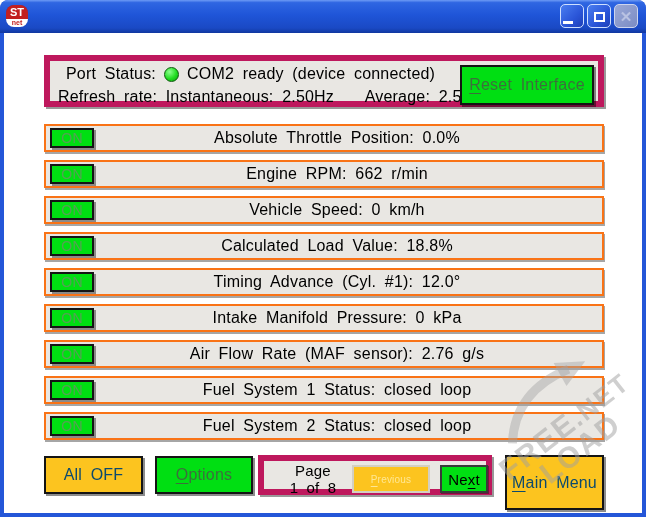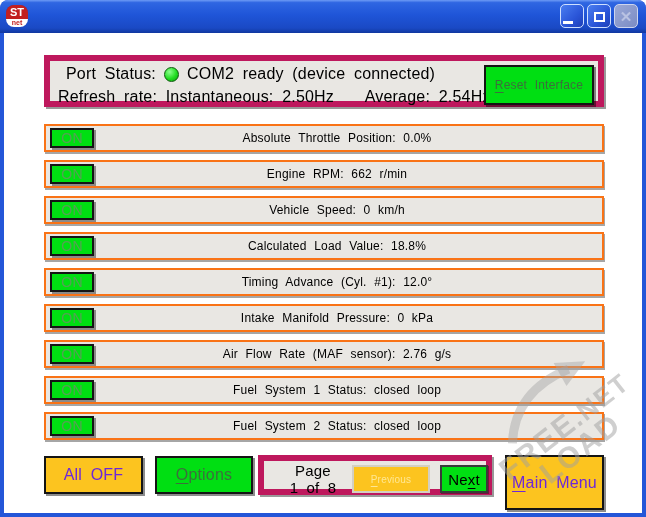--- a/index.html
+++ b/index.html
@@ -42,31 +42,31 @@
   .status-panel { left:40px; top:22px; width:560px; height:52px; }
   .sp-line1 { position:absolute; left:16px; top:4px; display:flex; align-items:center; gap:8px; }
   .sp-line2 { position:absolute; left:8px; top:27px; white-space:nowrap; }
   .sp-avg { margin-left:22px; }
   .led { width:15px; height:15px; border-radius:50%; border:1px solid #0a5a0a;
     background:radial-gradient(circle at 35% 30%, #8dff8d, #21dd21 55%, #0c9c0c); }
 
   .btn { display:flex; align-items:center; justify-content:center;
     border:2px solid #141414; box-shadow:2px 2px 0 rgba(0,0,0,.45); cursor:default; }
   .green { background:#00df12; color:#3c6f3c; }
-  .gold  { background:#fcc41f; color:#6d28d9; }
-
-  .reset-btn { position:absolute; right:4px; top:4px; width:110px; height:40px; font-size:12px; }
+  .gold  { background:#fcc41f; color:#0c4a6e; }
+
+  .reset-btn { position:absolute; right:4px; top:4px; width:134px; height:40px; font-size:16px; }
 
   
   .row { position:absolute; left:40px; width:560px; height:28px;
     background:#e9e7e3; border:2px solid #f97316; box-shadow:1px 2px 0 rgba(0,0,0,.35); }
   .on-btn { position:absolute; left:4px; top:2px; width:44px; height:20px;
     font-size:14px; color:#55a055; box-shadow:2px 2px 0 rgba(0,0,0,.4); }
   .row-label { position:absolute; inset:0; display:flex; align-items:center;
-    justify-content:center; font-size:12px;margin-left:26px; }
+    justify-content:center; font-size:16px;margin-left:26px; }
 
   
   .foot-btn { position:absolute; height:38px; font-size:16px; }
   .all-off  { left:40px;  top:423px; width:99px; }
   .options  { left:151px; top:423px; width:98px; }
   .main-menu{ left:501px; top:422px; width:99px; height:55px; }
 
   .page-panel { left:254px; top:422px; width:234px; height:40px; }
   .page-text { position:absolute; left:12px; top:1px; width:74px; text-align:center;
     font-size:15px; line-height:17px; }

